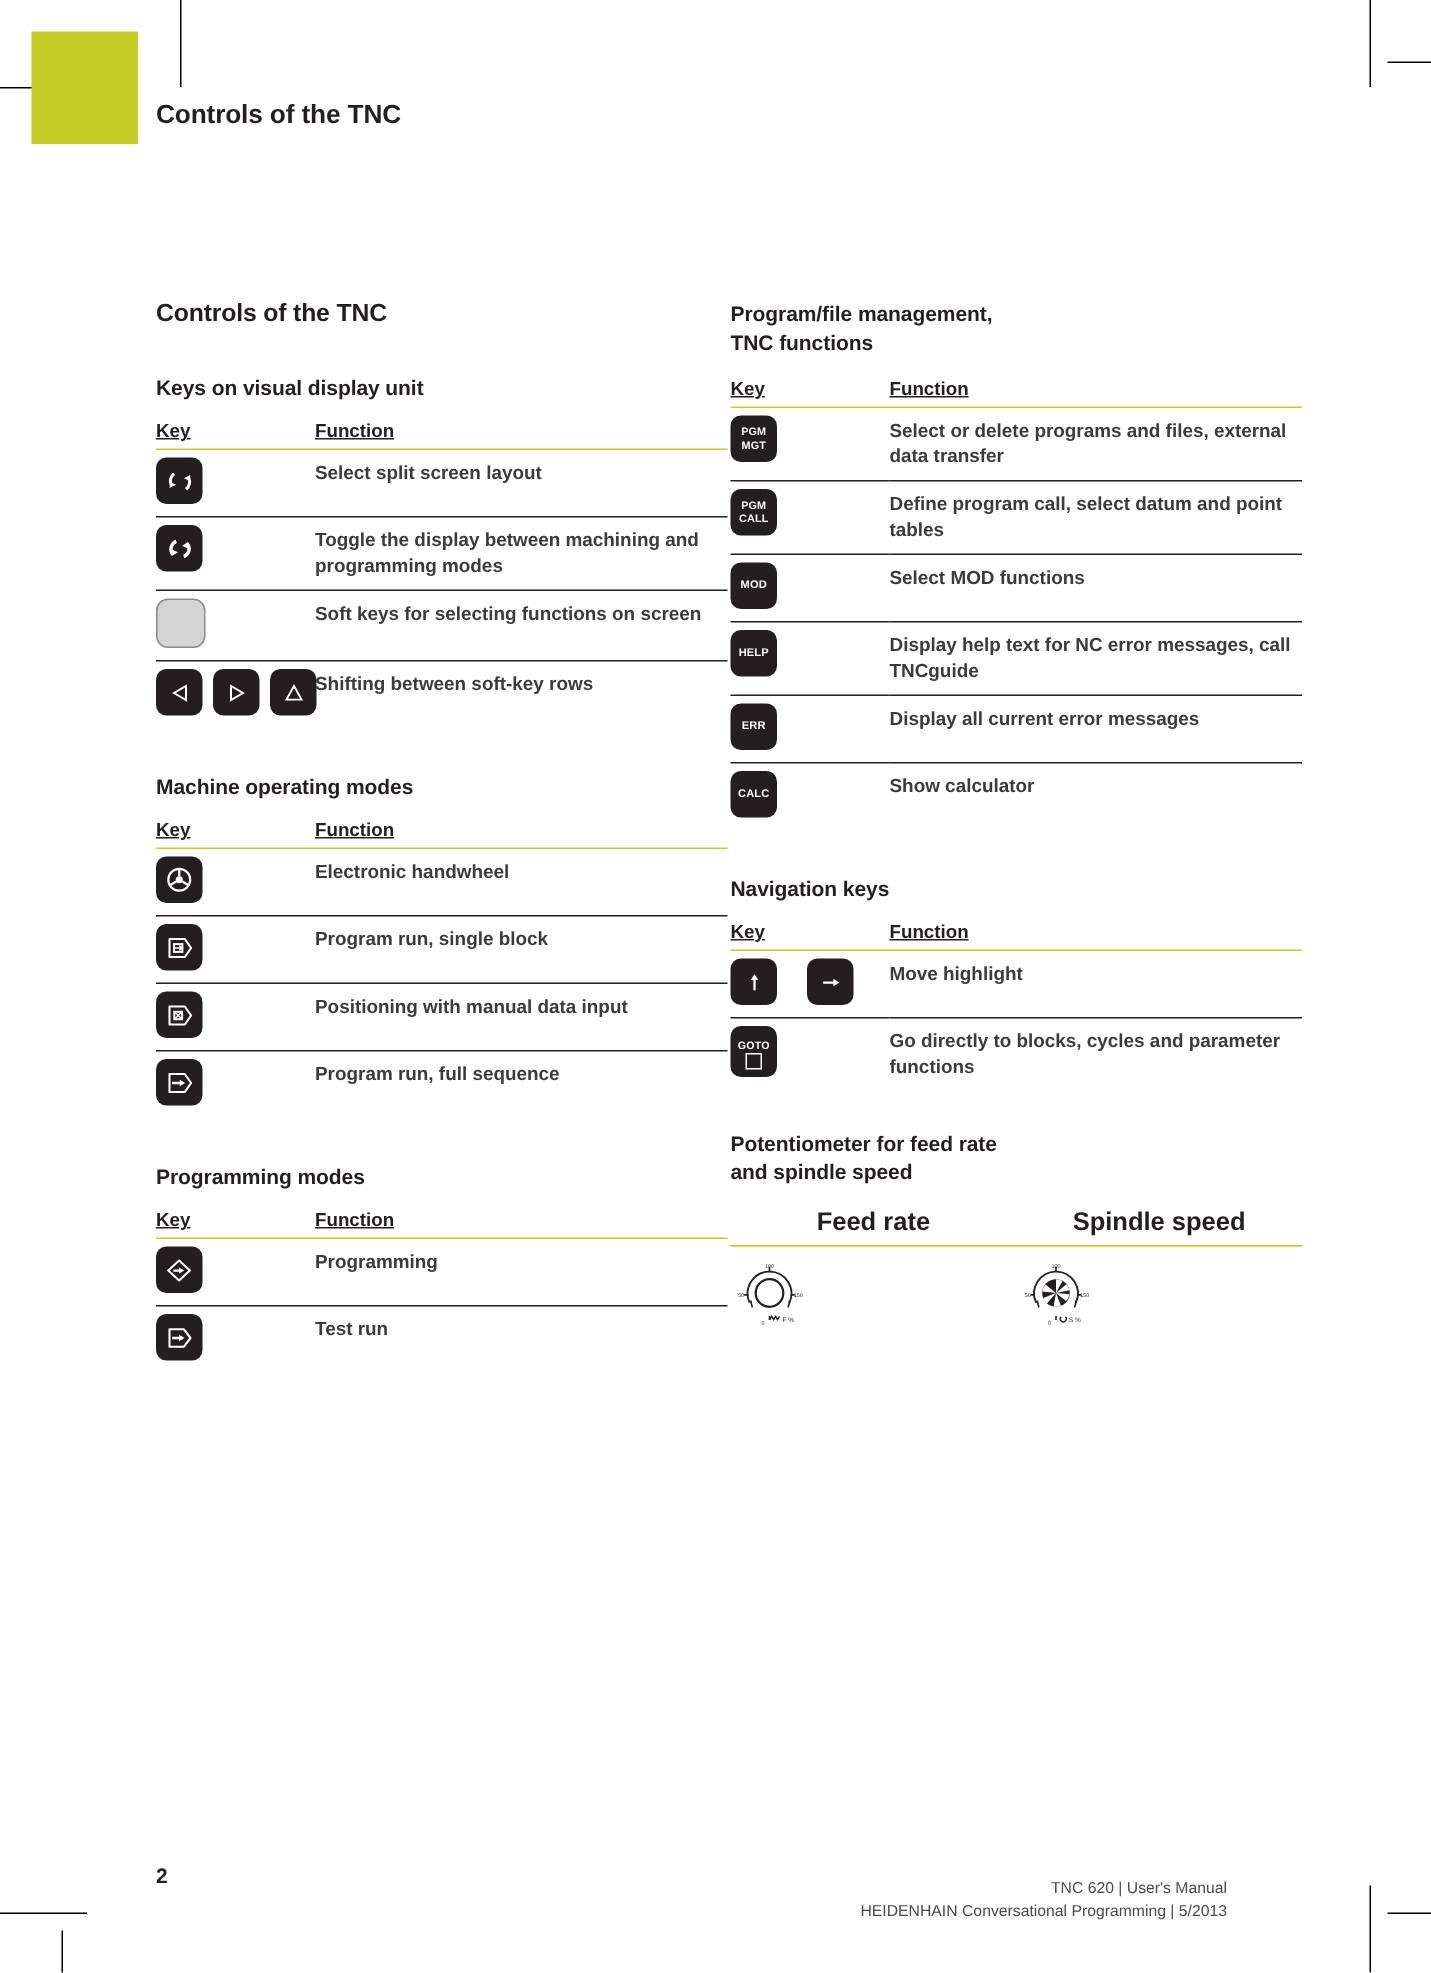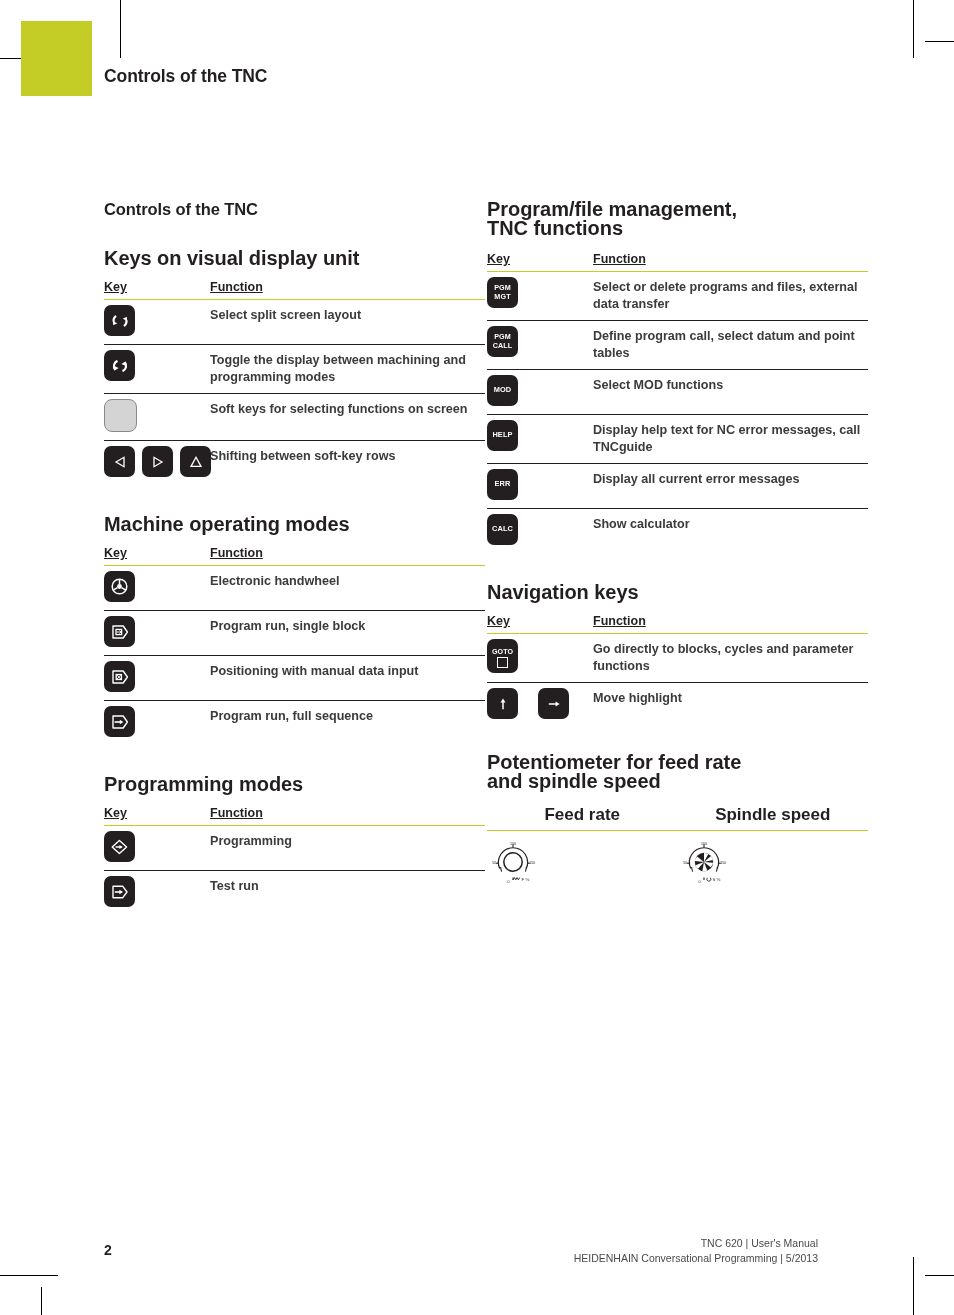--- a/index.html
+++ b/index.html
@@ -57,21 +57,21 @@
   .col-right { left: 487px; }
 
   h1.section-title {
     margin: 0 0 30px 0;
     font-size: 16.5px;
     font-weight: bold;
     letter-spacing: -0.1px;
   }
   h2.block-title {
     margin: 0 0 12px 0;
-    font-size: 20px;
+    font-size: 14px;
     font-weight: bold;
     line-height: 19px;
     letter-spacing: -0.05px;
   }
   h2.block-title.two-line { margin-bottom: 14px; }
   .block { margin-bottom: 30px; }
   .block.tight { margin-bottom: 26px; }
 
   
   table.keytable {
@@ -159,21 +159,21 @@
   #page-footer { position: absolute; left: 0; top: 1232px; width: 954px; }
   .folio {
     position: absolute;
     left: 104px; top: 10px;
     font-size: 14px;
     font-weight: bold;
     color: #231f20;
   }
   .imprint {
     position: absolute;
-    right: 136px; top: 4px;
+    right: 136px; top: 20px;
     text-align: right;
     font-size: 10.5px;
     line-height: 15px;
     color: #4a4a4a;
   }
 </style>
 </head>
 <body>
 
 <div class="crop v" style="left:120px; top:0;"></div>
@@ -496,47 +496,47 @@
           </colgroup>
         <thead>
           <tr>
             <th>Key</th>
             <th>Function</th>
           </tr>
         </thead>
         <tbody>
           <tr>
             <td class="keycell">
+              <div class="keys" style="gap:20px;">
+                <span class="keycap">
+                  <svg width="18" height="18" viewBox="0 0 18 18" aria-hidden="true">
+                    <path d="M9 14.2 L9 6.2" stroke="#fff" stroke-width="1.5"></path>
+                    <polygon points="9,3.4 11.5,7.4 6.5,7.4" fill="#fff"></polygon>
+                  </svg>
+                </span>
+                <span class="keycap">
+                  <svg width="18" height="18" viewBox="0 0 18 18" aria-hidden="true">
+                    <path d="M3.8 9 L11.8 9" stroke="#fff" stroke-width="1.5"></path>
+                    <polygon points="14.6,9 10.6,11.5 10.6,6.5" fill="#fff"></polygon>
+                  </svg>
+                </span>
+              </div>
+            </td>
+            <td class="funccell">Move highlight</td>
+          </tr>
+          <tr>
+            <td class="keycell">
               <div class="keys">
                 <span class="keycap goto">
                   <span class="caplabel">GOTO</span>
                   <span class="gotobox"></span>
                 </span>
               </div>
             </td>
             <td class="funccell">Go directly to blocks, cycles and parameter functions</td>
-          </tr>
-          <tr>
-            <td class="keycell">
-              <div class="keys" style="gap:20px;">
-                <span class="keycap">
-                  <svg width="18" height="18" viewBox="0 0 18 18" aria-hidden="true">
-                    <path d="M9 14.2 L9 6.2" stroke="#fff" stroke-width="1.5"></path>
-                    <polygon points="9,3.4 11.5,7.4 6.5,7.4" fill="#fff"></polygon>
-                  </svg>
-                </span>
-                <span class="keycap">
-                  <svg width="18" height="18" viewBox="0 0 18 18" aria-hidden="true">
-                    <path d="M3.8 9 L11.8 9" stroke="#fff" stroke-width="1.5"></path>
-                    <polygon points="14.6,9 10.6,11.5 10.6,6.5" fill="#fff"></polygon>
-                  </svg>
-                </span>
-              </div>
-            </td>
-            <td class="funccell">Move highlight</td>
           </tr>
         </tbody>
       </table>
     </div>
 
     <div class="block">
       <h2 class="block-title two-line">
         <span>Potentiometer for feed rate</span><br>
         <span>and spindle speed</span>
       </h2>

